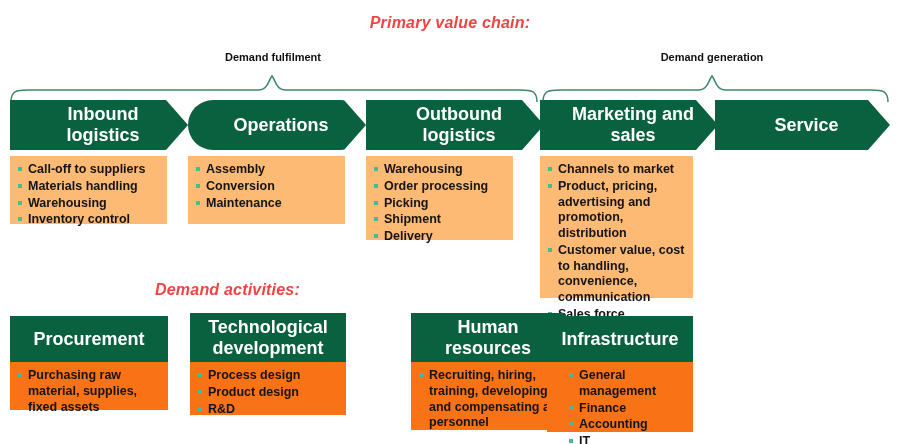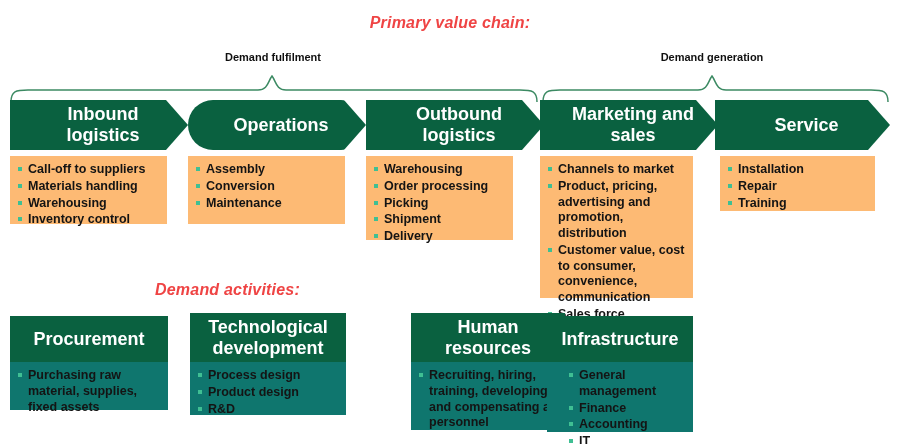--- a/index.html
+++ b/index.html
@@ -113,21 +113,21 @@
     font-weight: bold;
     display: flex;
     align-items: center;
     justify-content: center;
     text-align: center;
     line-height: 1.15;
     box-sizing: border-box;
     padding: 2px 6px;
   }
   .sup-body {
-    background: #0f766e;
+    background: #f97316;
     box-sizing: border-box;
     padding: 6px 6px 8px 6px;
   }
 </style>
 </head>
 <body>
 
 <div class="section-title" id="primary-title">Primary value chain:</div>
 
 <div class="bracket-label" id="label-fulfilment">Demand fulfilment</div>
@@ -194,36 +194,29 @@
   <div class="chev-head arrow" style="height:50px; width:178px;">
     <span>
       <span>Marketing and</span><br>
       <span>sales</span>
     </span>
   </div>
   <div class="chev-body" style="width:153px; height:142px;">
     <ul class="items">
       <li>Channels to market</li>
       <li>Product, pricing, advertising and promotion, distribution</li>
-      <li>Customer value, cost to consumer, convenience, communication</li>
+      <li>Customer value, cost to handling, convenience, communication</li>
       <li>Sales force effectiveness</li>
     </ul>
   </div>
 </div>
 
 <div class="chev" style="left:715px; top:100px; width:175px;">
   <div class="chev-head arrow" style="height:50px; width:175px;">
     <span>Service</span>
-  </div>
-  <div class="chev-body" style="margin-left:5px; width:155px; height:55px;">
-    <ul class="items">
-      <li>Installation</li>
-      <li>Repair</li>
-      <li>Training</li>
-    </ul>
   </div>
 </div>
 
 <div class="section-title" id="support-title">Demand activities:</div>
 
 <div class="sup" style="left:10px; top:316px; width:158px;">
   <div class="sup-head" style="height:46px;">
     <span>Procurement</span>
   </div>
   <div class="sup-body" style="height:48px;">

